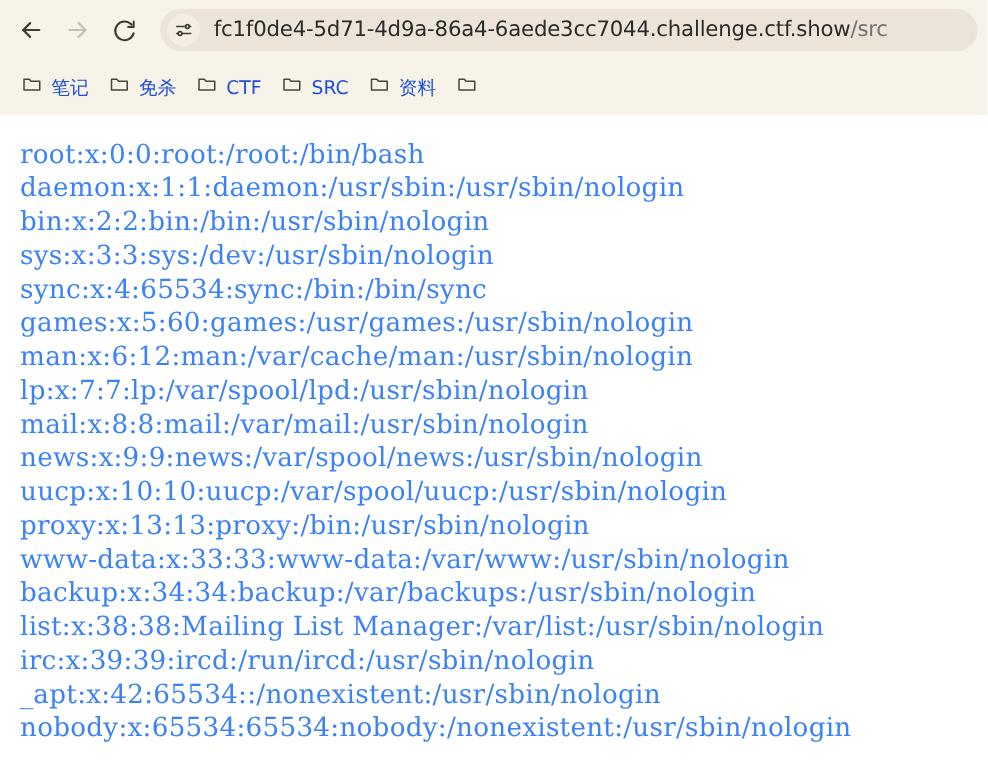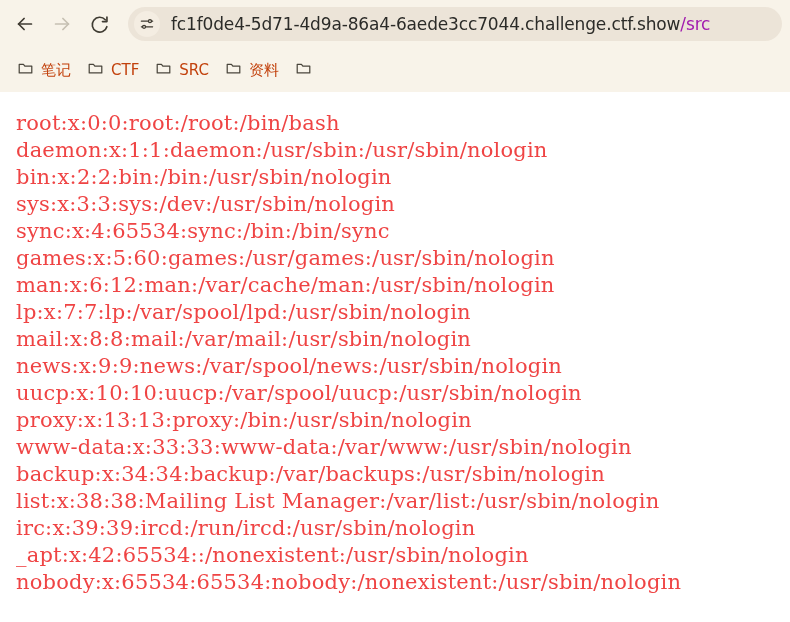--- a/index.html
+++ b/index.html
@@ -65,21 +65,21 @@
   }
 
   .omnibox-text {
     font-family: "DejaVu Sans", sans-serif;
     font-size: 17px;
     color: #2b2b28;
     white-space: nowrap;
     margin-left: 11px;
     letter-spacing: -0.15px;
   }
-  .omnibox-text .path { color: #a21caf; }
+  .omnibox-text .path { color: #737373; }
 
   
   .bookmarks-bar {
     height: 44px;
     display: flex;
     align-items: center;
     padding: 0 10px;
     box-sizing: border-box;
     overflow: hidden;
   }
@@ -92,38 +92,38 @@
     border-radius: 5px;
     margin-right: 2px;
     white-space: nowrap;
   }
 
   .folder-icon { flex: none; display: block; }
 
   .bookmark-label {
     font-family: "DejaVu Sans", sans-serif;
     font-size: 15px;
-    color: #c2410c;
+    color: #1d4ed8;
     margin-left: 7px;
   }
 
   
   .page-content {
     background: #ffffff;
     height: 530px;
     padding: 18px 0 0 16px;
     box-sizing: border-box;
     overflow: hidden;
   }
 
   .passwd-text {
     font-family: "DejaVu Serif", "Liberation Serif", serif;
     font-size: 21px;
     line-height: 27px;
-    color: #ef4444;
+    color: #3b82f6;
     white-space: pre;
     margin: 0;
     letter-spacing: 0.2px;
   }
   .passwd-line { display: block; }
 </style>
 </head>
 <body>
 
 <div class="browser-chrome">
@@ -180,20 +180,28 @@
         <svg width="17" height="17" viewBox="0 0 20 20" fill="none" stroke="#4a463c" stroke-width="1.45" stroke-linejoin="round">
           <path d="M2.6 5.2h5l1.6 1.9h8.2v8.1H2.6z"></path>
         </svg>
       </span>
       <span class="bookmark-label">笔记</span>
     </div>
 
 
 
 
+    <div class="bookmark">
+      <span class="folder-icon">
+        <svg width="17" height="17" viewBox="0 0 20 20" fill="none" stroke="#4a463c" stroke-width="1.45" stroke-linejoin="round">
+          <path d="M2.6 5.2h5l1.6 1.9h8.2v8.1H2.6z"></path>
+        </svg>
+      </span>
+      <span class="bookmark-label">免杀</span>
+    </div>
 
 
     <div class="bookmark">
       <span class="folder-icon">
         <svg width="17" height="17" viewBox="0 0 20 20" fill="none" stroke="#4a463c" stroke-width="1.45" stroke-linejoin="round">
           <path d="M2.6 5.2h5l1.6 1.9h8.2v8.1H2.6z"></path>
         </svg>
       </span>
       <span class="bookmark-label">CTF</span>
     </div>

